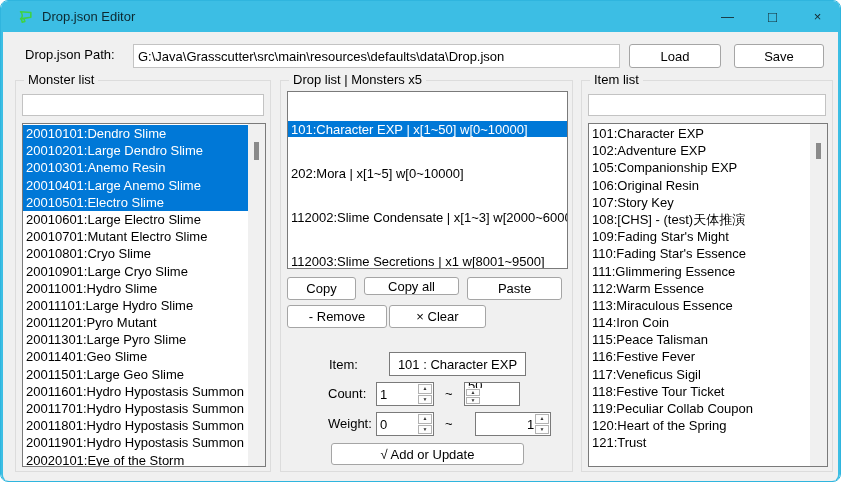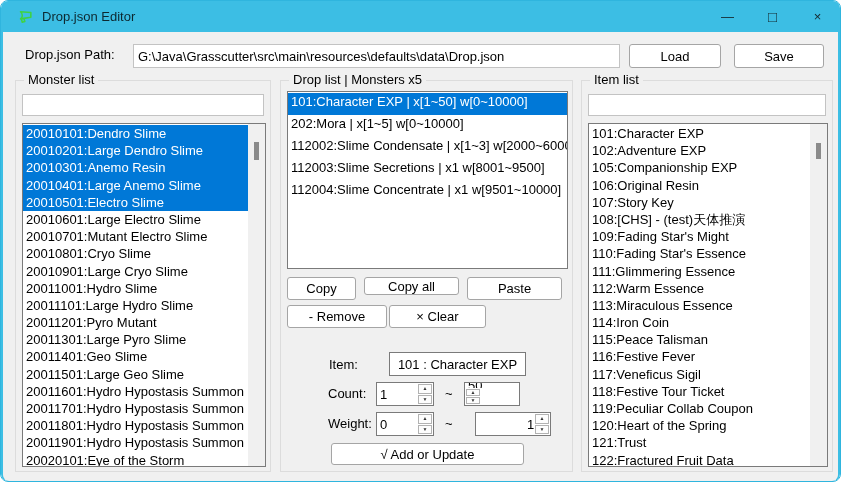--- a/index.html
+++ b/index.html
@@ -43,21 +43,21 @@
   }
   .listbox {
     position:absolute; background:#fff; border:1px solid #7a7a7a;
     display:flex; overflow:hidden;
   }
   .rows { flex:1; overflow:hidden; padding-top:1px; }
   .lrow {
     height:17.2px; line-height:17.2px; padding-left:3px; font-size:13px;
     white-space:nowrap; overflow:hidden; cursor:default;
   }
-  .droplist .lrow { height:22px; line-height:18.4px; }
+  .droplist .lrow { height:16px; line-height:18.4px;margin-top:28px; }
   .lrow.sel { background:#0078D7; color:#fff; }
   .vscroll { width:17px; flex:none; background:#F0F0F0; position:relative; }
   .vthumb { position:absolute; left:6px; width:5px; background:#8a8a8a; }
   .spin {
     position:absolute; display:flex; background:#fff; border:1px solid #7a7a7a;
   }
   .spin-val { flex:1; display:flex; align-items:center; padding-left:3px; font-size:13px; overflow:hidden; }
   .spin-arrows { width:16px; flex:none; display:flex; flex-direction:column; padding:1px; gap:1px; }
   .spin-arrow {
     flex:1; border:1px solid #b2b2b2; background:#fdfdfd; color:#333;
@@ -201,21 +201,20 @@
             <div class="lrow">112:Warm Essence</div>
             <div class="lrow">113:Miraculous Essence</div>
             <div class="lrow">114:Iron Coin</div>
             <div class="lrow">115:Peace Talisman</div>
             <div class="lrow">116:Festive Fever</div>
             <div class="lrow">117:Veneficus Sigil</div>
             <div class="lrow">118:Festive Tour Ticket</div>
             <div class="lrow">119:Peculiar Collab Coupon</div>
             <div class="lrow">120:Heart of the Spring</div>
             <div class="lrow">121:Trust</div>
-            <div class="lrow">122:Fractured Fruit Data</div>
           </div>
         <div class="vscroll">
           <div class="vthumb" style="top:19px; height:16px;"></div>
         </div>
       </div>
     </div>
 
   </div>
 </div>
 

